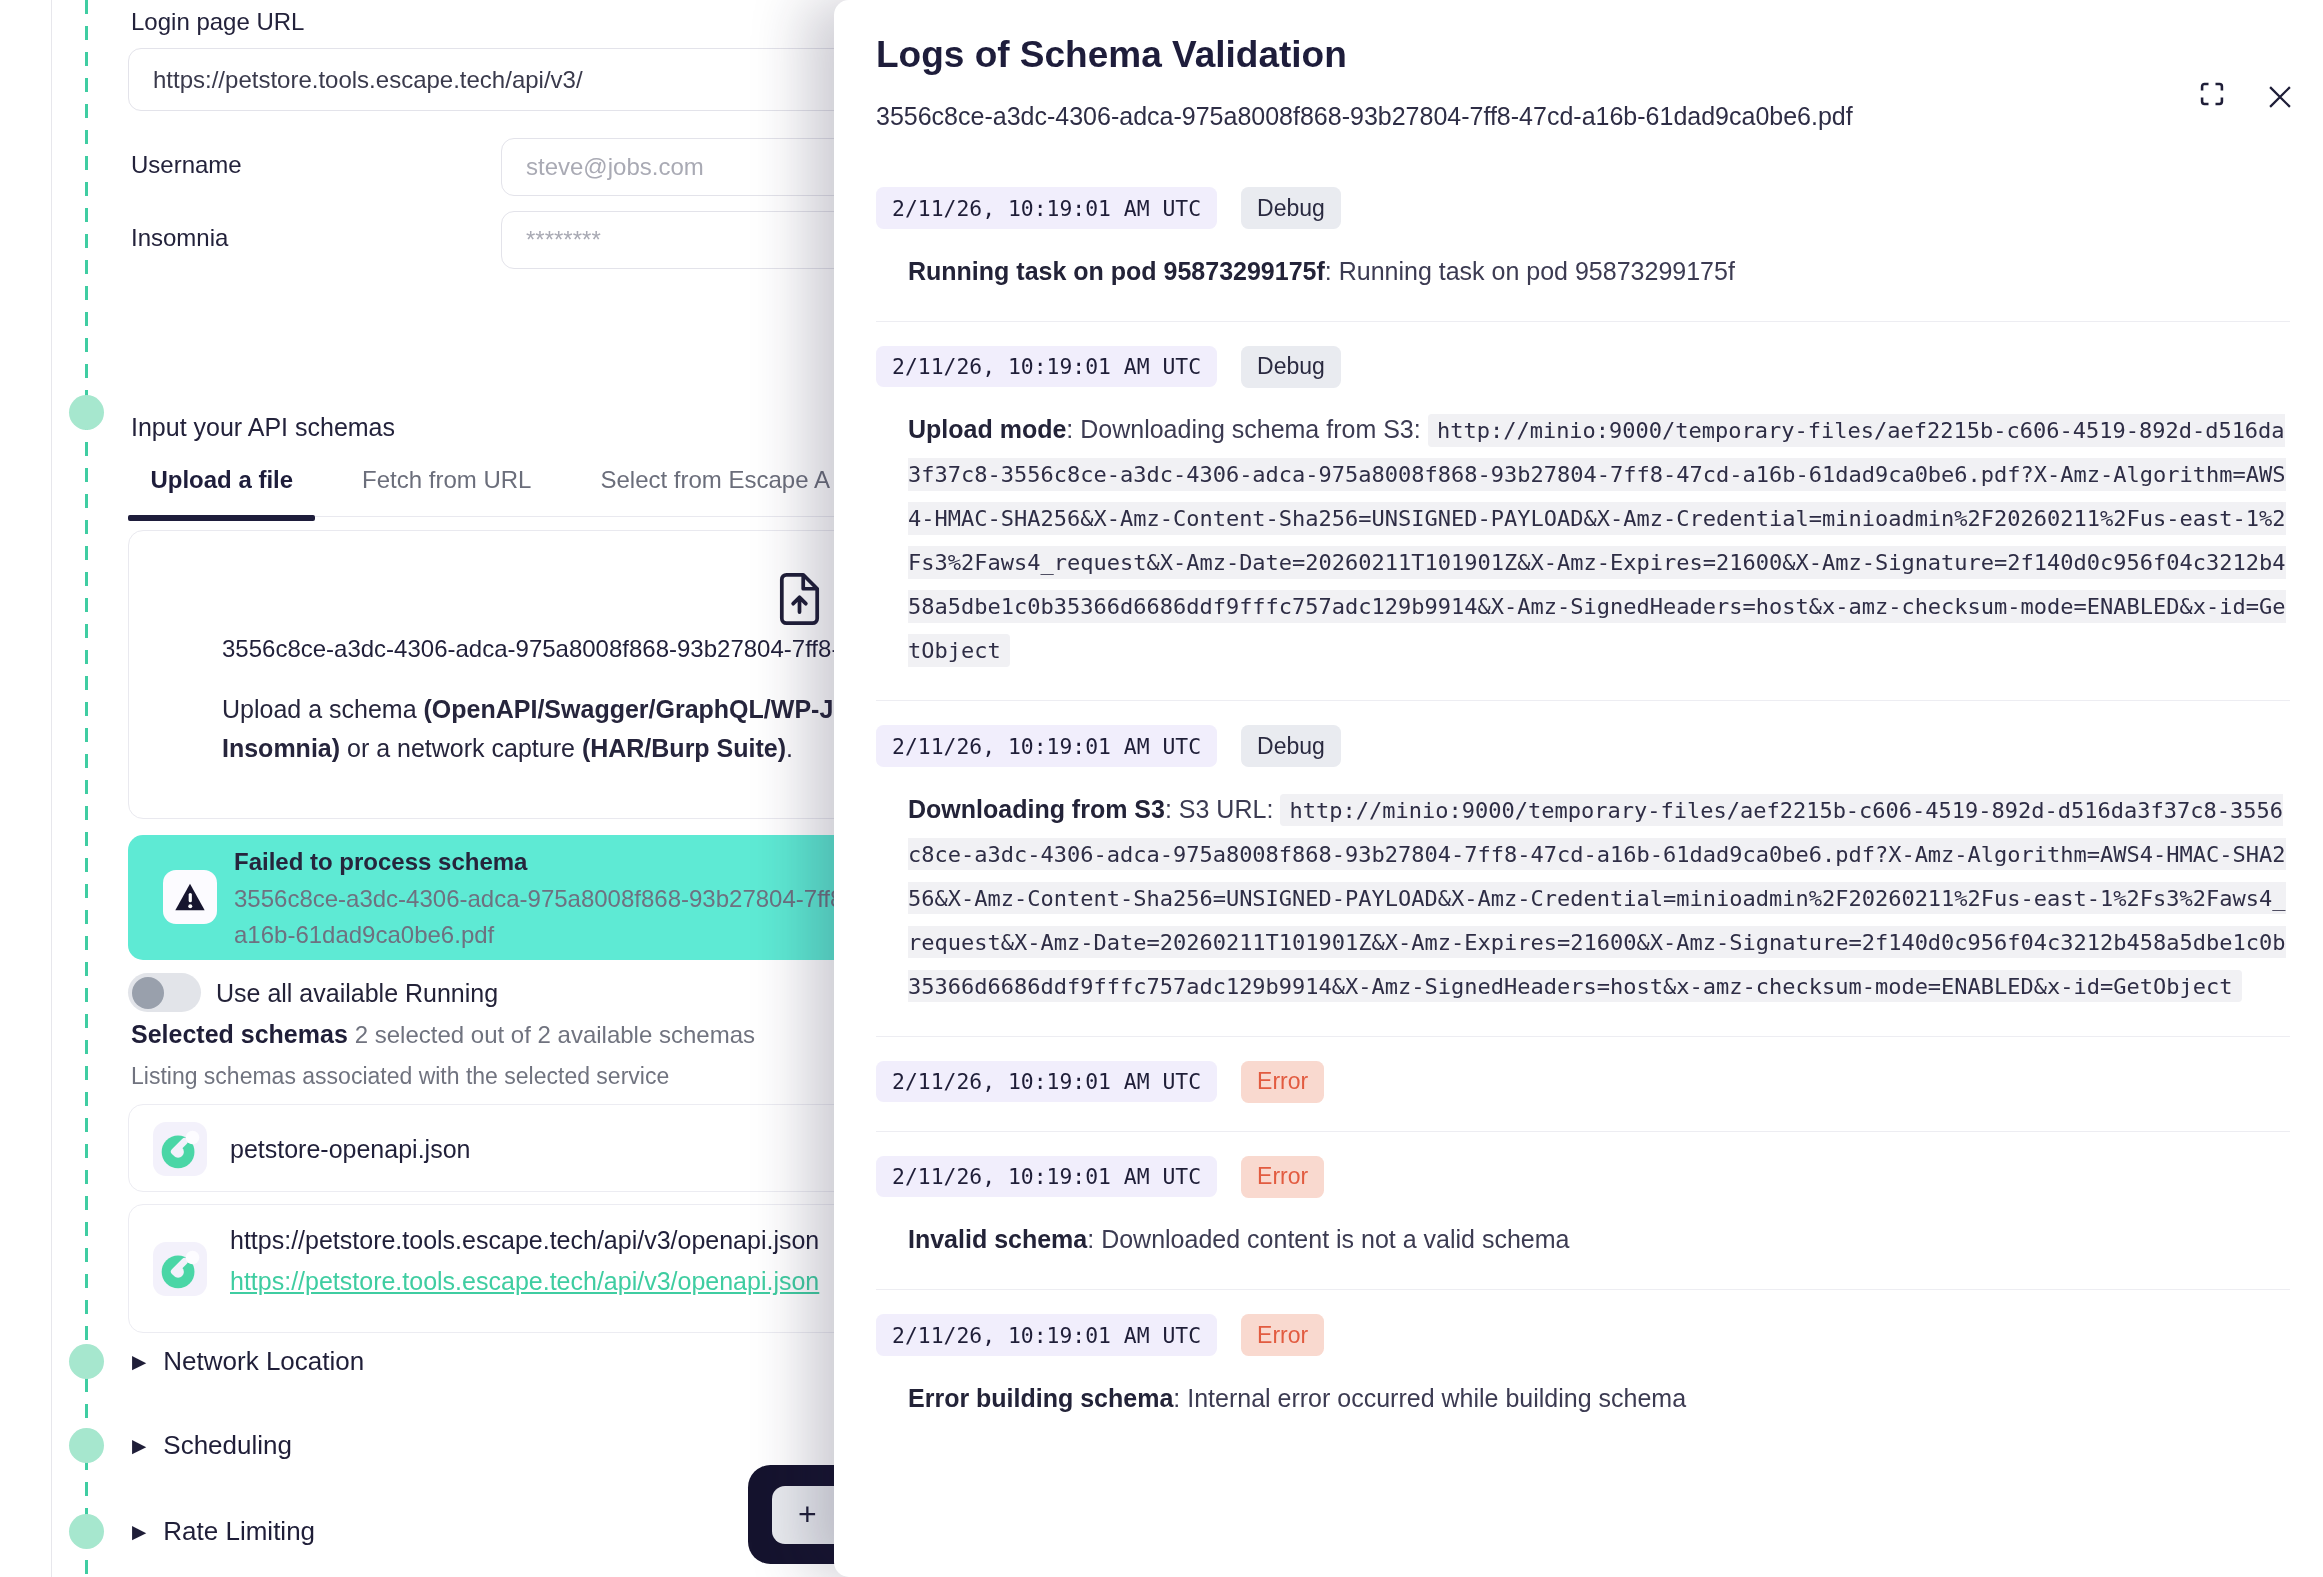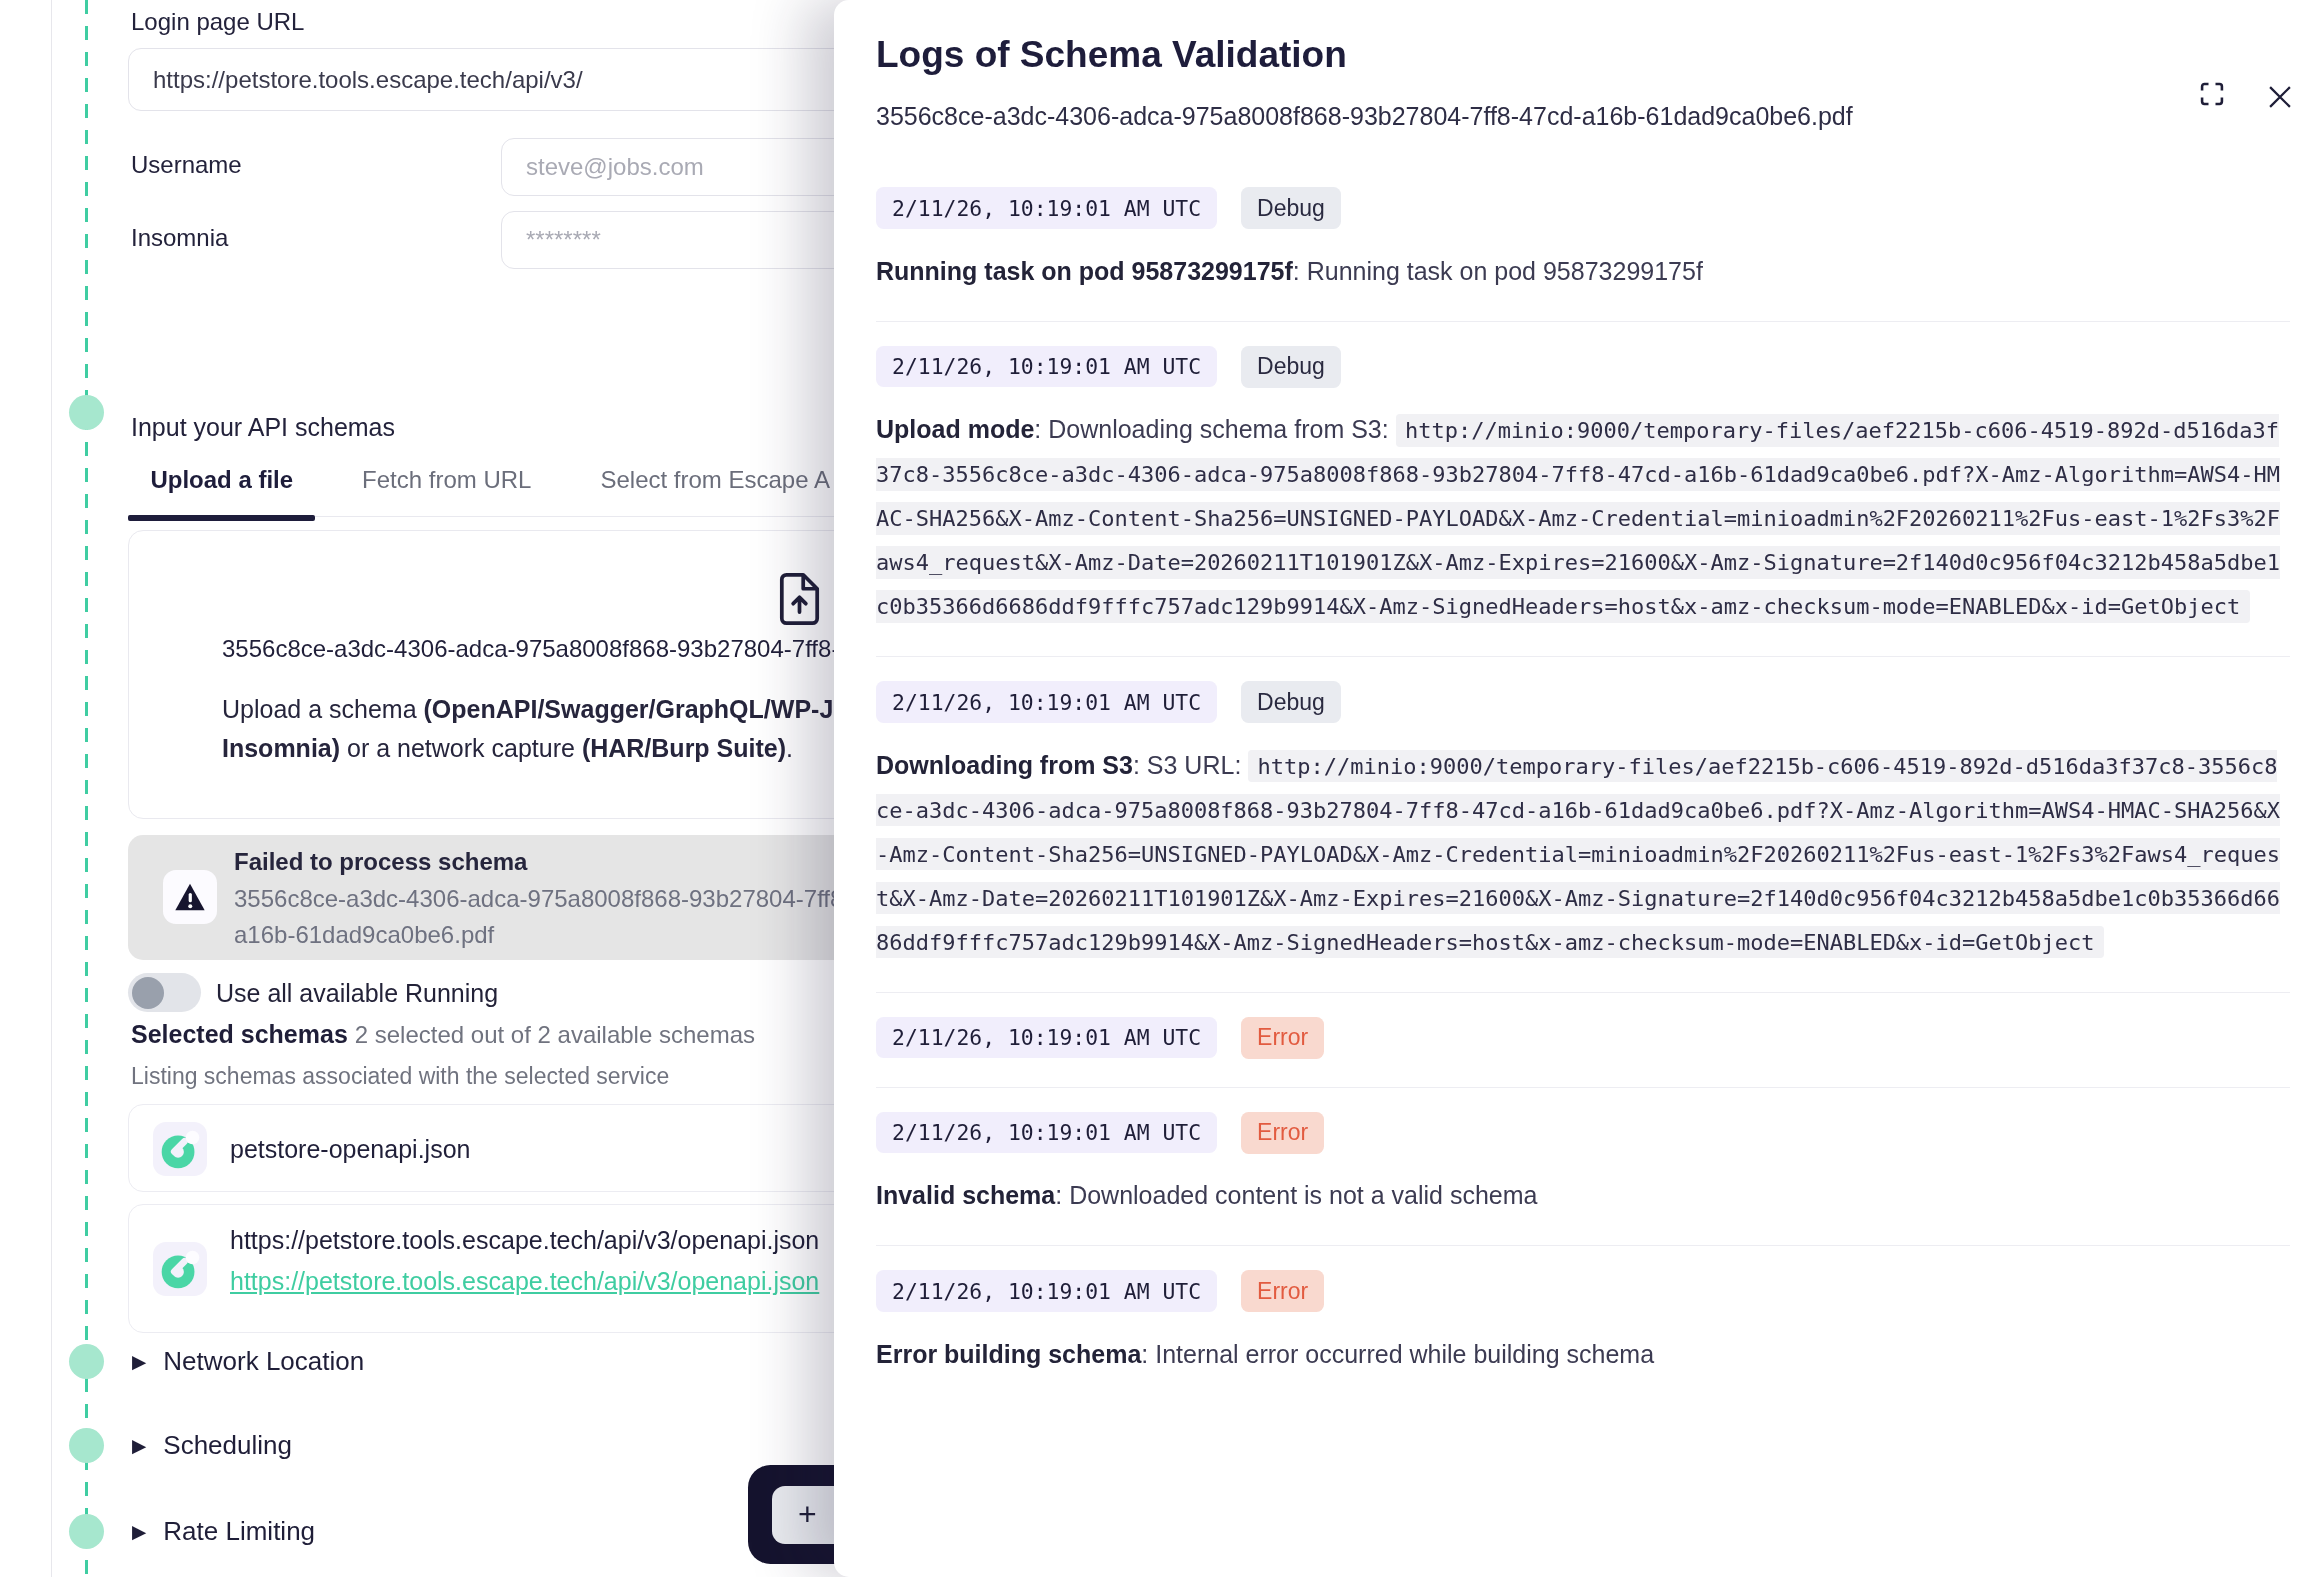--- a/index.html
+++ b/index.html
@@ -28,21 +28,21 @@
     background:#1E1D3B; border-radius:1.9px; }
 
   .upload-box { position:absolute; left:128px; top:530px; width:1100px; height:289px;
     border:1.9px solid #E9E9EF; border-radius:15px; background:#fff; }
   .upload-file-icon { position:absolute; left:648px; top:41px; }
   .upload-filename { position:absolute; left:93px; top:104px; font-size:24px; color:#201F39; white-space:nowrap; }
   .upload-desc { position:absolute; left:93px; font-size:25px; color:#26253C; white-space:nowrap; }
   .upload-desc b { font-weight:700; }
 
   .alert { position:absolute; left:128px; top:835px; width:1100px; height:125px;
-    background:#e5e5e5; border-radius:15px; }
+    background:#5eead4; border-radius:15px; }
   .alert-icon-box { position:absolute; left:35px; top:35px; width:54px; height:54px;
     background:#FCFBFF; border-radius:13px; display:flex; align-items:center; justify-content:center; }
   .alert-title { position:absolute; left:106px; top:13px; font-size:24px; font-weight:700; color:#26253C; }
   .alert-file { position:absolute; left:106px; font-size:24px; color:#6E7180; white-space:nowrap; }
 
   .toggle-track { position:absolute; left:128px; top:973px; width:73px; height:39px;
     border-radius:19.6px; background:#E2E4E9; }
   .toggle-knob { position:absolute; left:3.7px; top:3.7px; width:32px; height:32px; border-radius:50%; background:#99A0AC; }
   .toggle-label { position:absolute; left:216px; top:979px; font-size:25px; color:#232238; }
 
@@ -85,21 +85,21 @@
 
   .logs { margin-top:32px; }
   .log-entry { padding:24px 0 28px; border-bottom:0.9px solid #EDEDF2; }
   .log-entry:last-child { border-bottom:none; }
   .badge-row { display:flex; gap:24px; align-items:center; }
   .time-badge { font-family:"DejaVu Sans Mono", monospace; font-size:21.4px; color:#1F1E38;
     background:#F1EEFC; padding:8.4px 16px; border-radius:7.5px; }
   .level-badge { font-size:23px; padding:7.5px 16px; border-radius:7.5px; }
   .level-badge.debug { background:#E9EBF0; color:#2A2A40; }
   .level-badge.error { background:#F9D9CF; color:#E25B40; }
-  .log-message { margin-top:20.5px; font-size:25px; line-height:43px; color:#3C3B52; max-width:1417px; }
+  .log-message { margin-top:20.5px; font-size:25px; line-height:43px; color:#3C3B52; max-width:1417px;margin-left:32px; }
   .log-message b { color:#232338; font-weight:700; }
   .log-code { font-family:"DejaVu Sans Mono", monospace; font-size:22px; background:#F1F1F4;
     color:#2E2D45; padding:3.7px 9.3px; border-radius:3.7px; word-break:break-all; }
 
   svg { display:block; }
 </style>
 </head>
 <body>
 
 <div class="stage">

